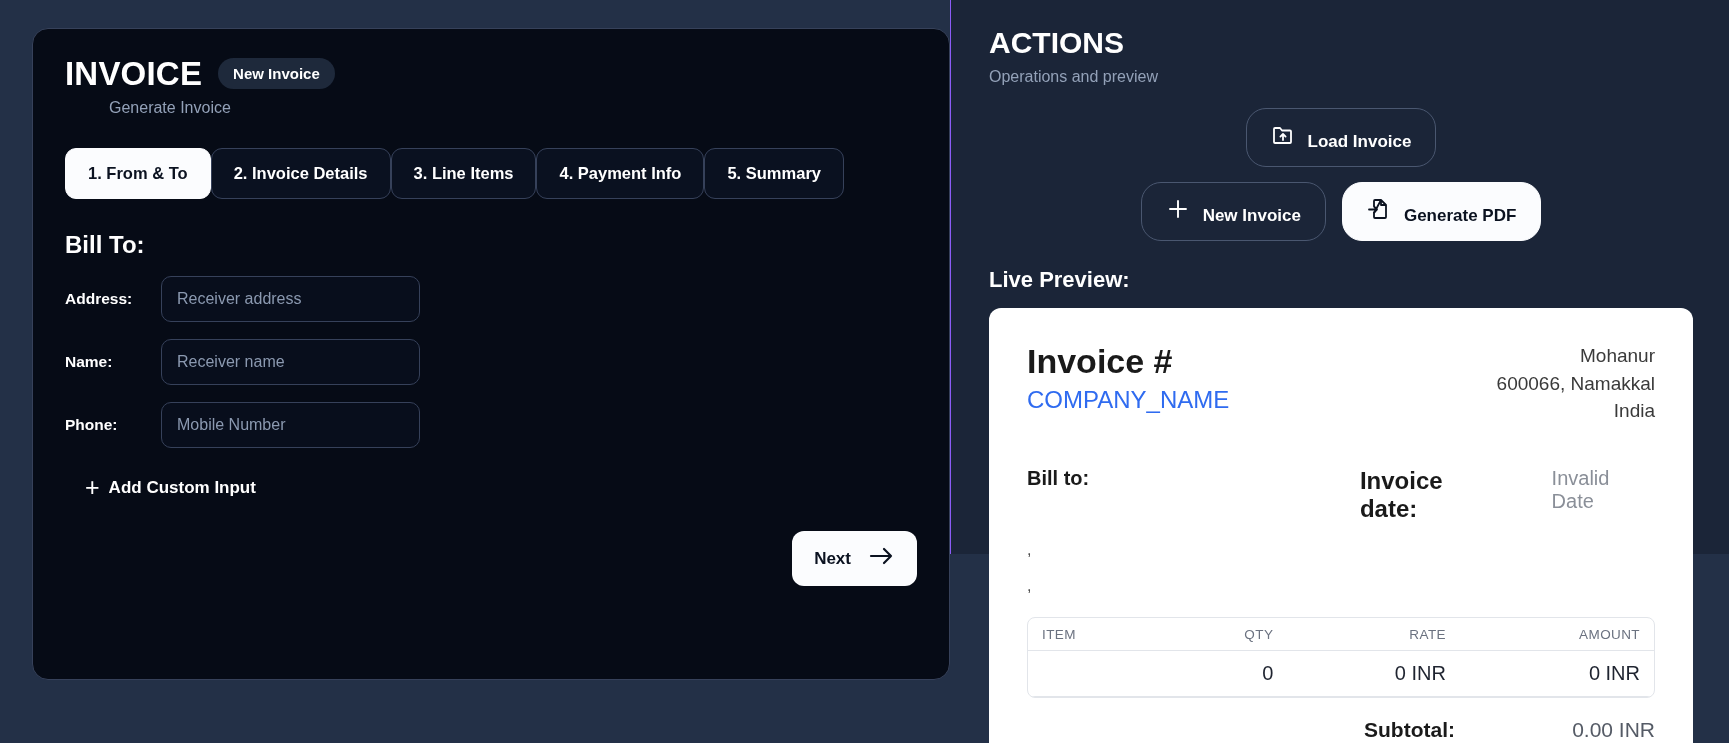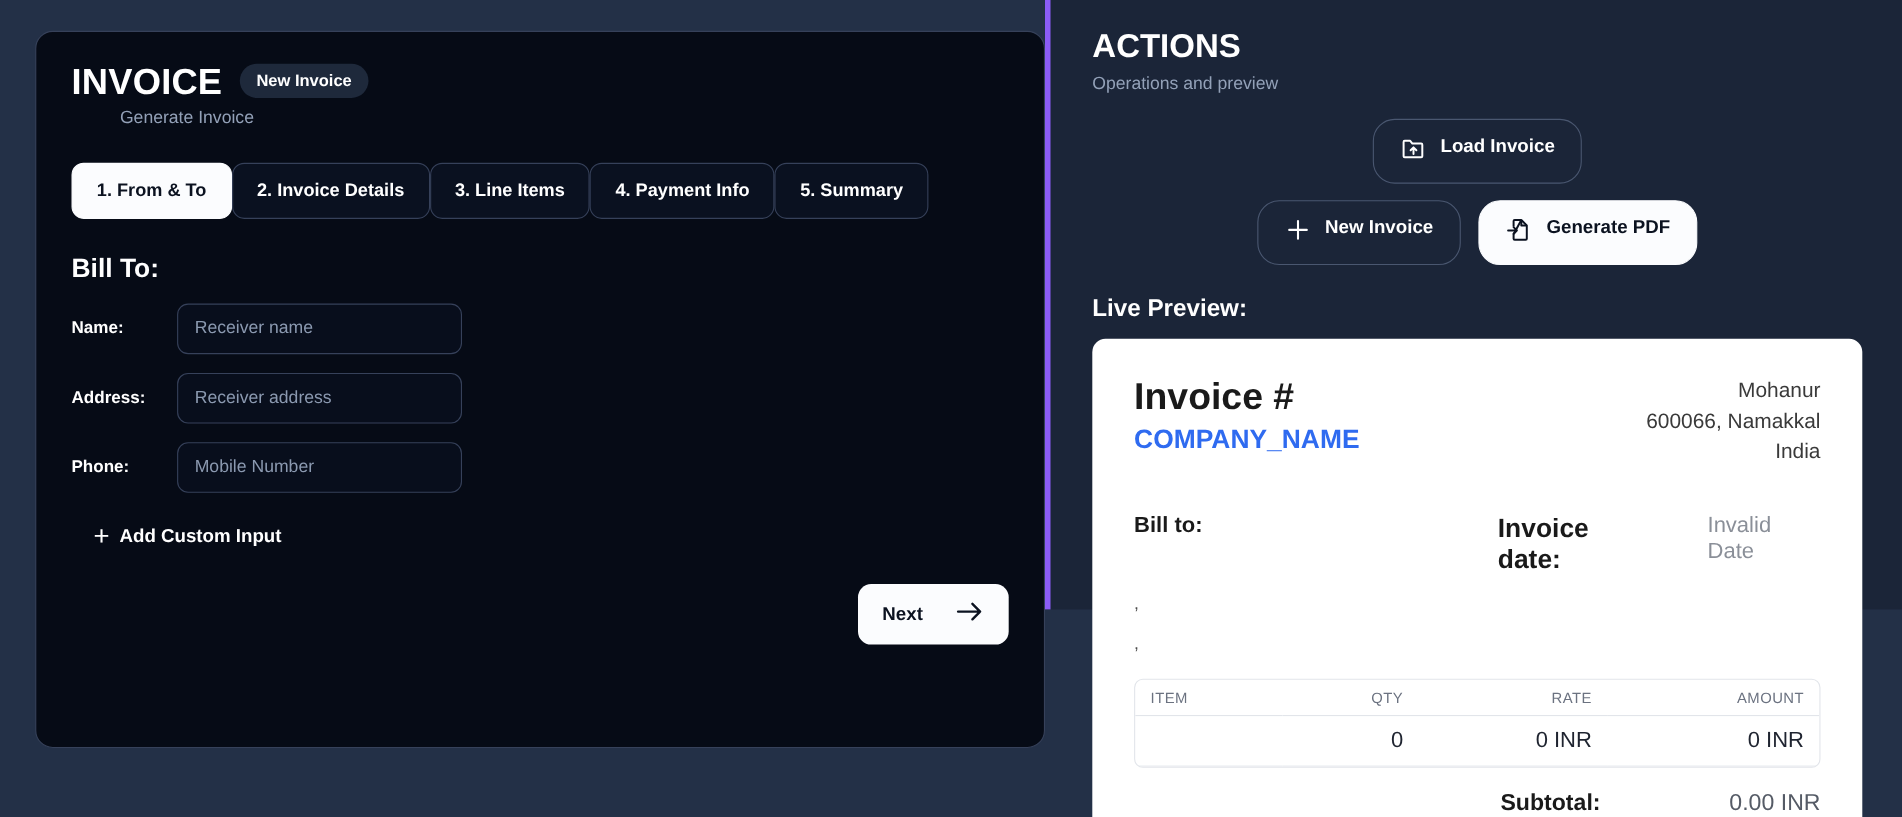--- a/index.html
+++ b/index.html
@@ -72,46 +72,46 @@
   .add-custom {
     display: flex; align-items: center; gap: 9px;
     margin-top: 27px; margin-left: 20px;
     color: #ffffff; font-size: 17px; font-weight: 700;
     cursor: pointer; width: max-content;
   }
   .plus-glyph { font-size: 25px; font-weight: 400; line-height: 1; }
 
   .next-btn {
     position: absolute; right: 32px; bottom: 93px;
-    display: flex; align-items: center; gap: 30px;
+    display: flex; align-items: center; gap: 18px;
     background: #fbfcfe; color: #0b1220;
     border: none; border-radius: 12px;
     padding: 15px 22px;
     font-size: 17px; font-weight: 600;
     font-family: "Liberation Sans", sans-serif;
     cursor: pointer;
     margin-left: 45px;
   }
 
   
   .right-panel {
     width: 779px;
     background: #1b2538;
-    border-left: 5px solid #8b5cf6;
+    border-left: 1px solid #8b5cf6;
     padding: 28px 36px 0 38px;
     position: relative;
   }
   .actions-title { font-size: 30px; font-weight: 700; color: #ffffff; line-height: 1; }
   .actions-sub { font-size: 16px; color: #93a1b8; margin-top: 10px; }
 
   .action-rows { margin-top: 22px; }
   .action-row-1 { display: flex; justify-content: center; }
   .action-row-2 { display: flex; justify-content: center; gap: 16px; margin-top: 15px; }
   .act-btn {
-    display: flex; align-items: flex-start; gap: 13px;
+    display: flex; align-items: flex-end; gap: 13px;
     border: 1px solid #4a5770;
     border-radius: 20px;
     background: transparent; color: #ffffff;
     padding: 14px 24px;
     font-size: 17px; font-weight: 600;
     font-family: "Liberation Sans", sans-serif;
     cursor: pointer; white-space: nowrap;
   }
   .act-btn.primary { background: #fbfcfe; color: #0b1220; border-color: #fbfcfe; }
 
@@ -122,21 +122,21 @@
   .preview-card {
     margin-top: 15px;
     background: #ffffff;
     border-radius: 12px 12px 0 0;
     height: 452px;
     padding: 34px 38px 0 38px;
     overflow: hidden;
   }
   .pv-head { display: flex; justify-content: space-between; }
   .pv-inv-title { font-size: 34px; font-weight: 700; color: #1a1a1a; line-height: 1.15; }
-  .pv-company { font-size: 24px; font-weight: 700; color: #2f6bf0; margin-top: 5px; }
+  .pv-company { font-size: 24px; font-weight: 400; color: #2f6bf0; margin-top: 5px; }
   .pv-addr { text-align: right; font-size: 19px; color: #3a3a3a; line-height: 1.45; }
 
   .pv-billrow { display: flex; margin-top: 42px; }
   .pv-billto { font-size: 20px; font-weight: 700; color: #1a1a1a; width: 340px; }
   .pv-datelabel { font-size: 24px; font-weight: 700; color: #1a1a1a; }
   .pv-datevalue { font-size: 20px; color: #8a8f98; margin-left: 48px; }
   .pv-comma { font-size: 16px; color: #4a4a4a; margin-top: 18px; }
 
   .pv-table {
     margin-top: 22px;
@@ -181,27 +181,27 @@
         <div class="tab active">1. From &amp; To</div>
         <div class="tab">2. Invoice Details</div>
         <div class="tab">3. Line Items</div>
         <div class="tab">4. Payment Info</div>
         <div class="tab">5. Summary</div>
       </div>
 
       <div class="section-title">Bill To:</div>
 
       <div class="field-row">
+        <div class="field-label">Address:</div>
+        <input class="field-input" type="text" placeholder="Receiver address" style="">
+      </div>
+
+      <div class="field-row">
         <div class="field-label">Name:</div>
         <input class="field-input" type="text" placeholder="Receiver name" style="">
-      </div>
-
-      <div class="field-row">
-        <div class="field-label">Address:</div>
-        <input class="field-input" type="text" placeholder="Receiver address" style="">
       </div>
 
       <div class="field-row">
         <div class="field-label">Phone:</div>
         <input class="field-input" type="text" placeholder="Mobile Number" style="">
       </div>
 
       <div class="add-custom">
         <span class="plus-glyph">+</span>
         <span>Add Custom Input</span>

